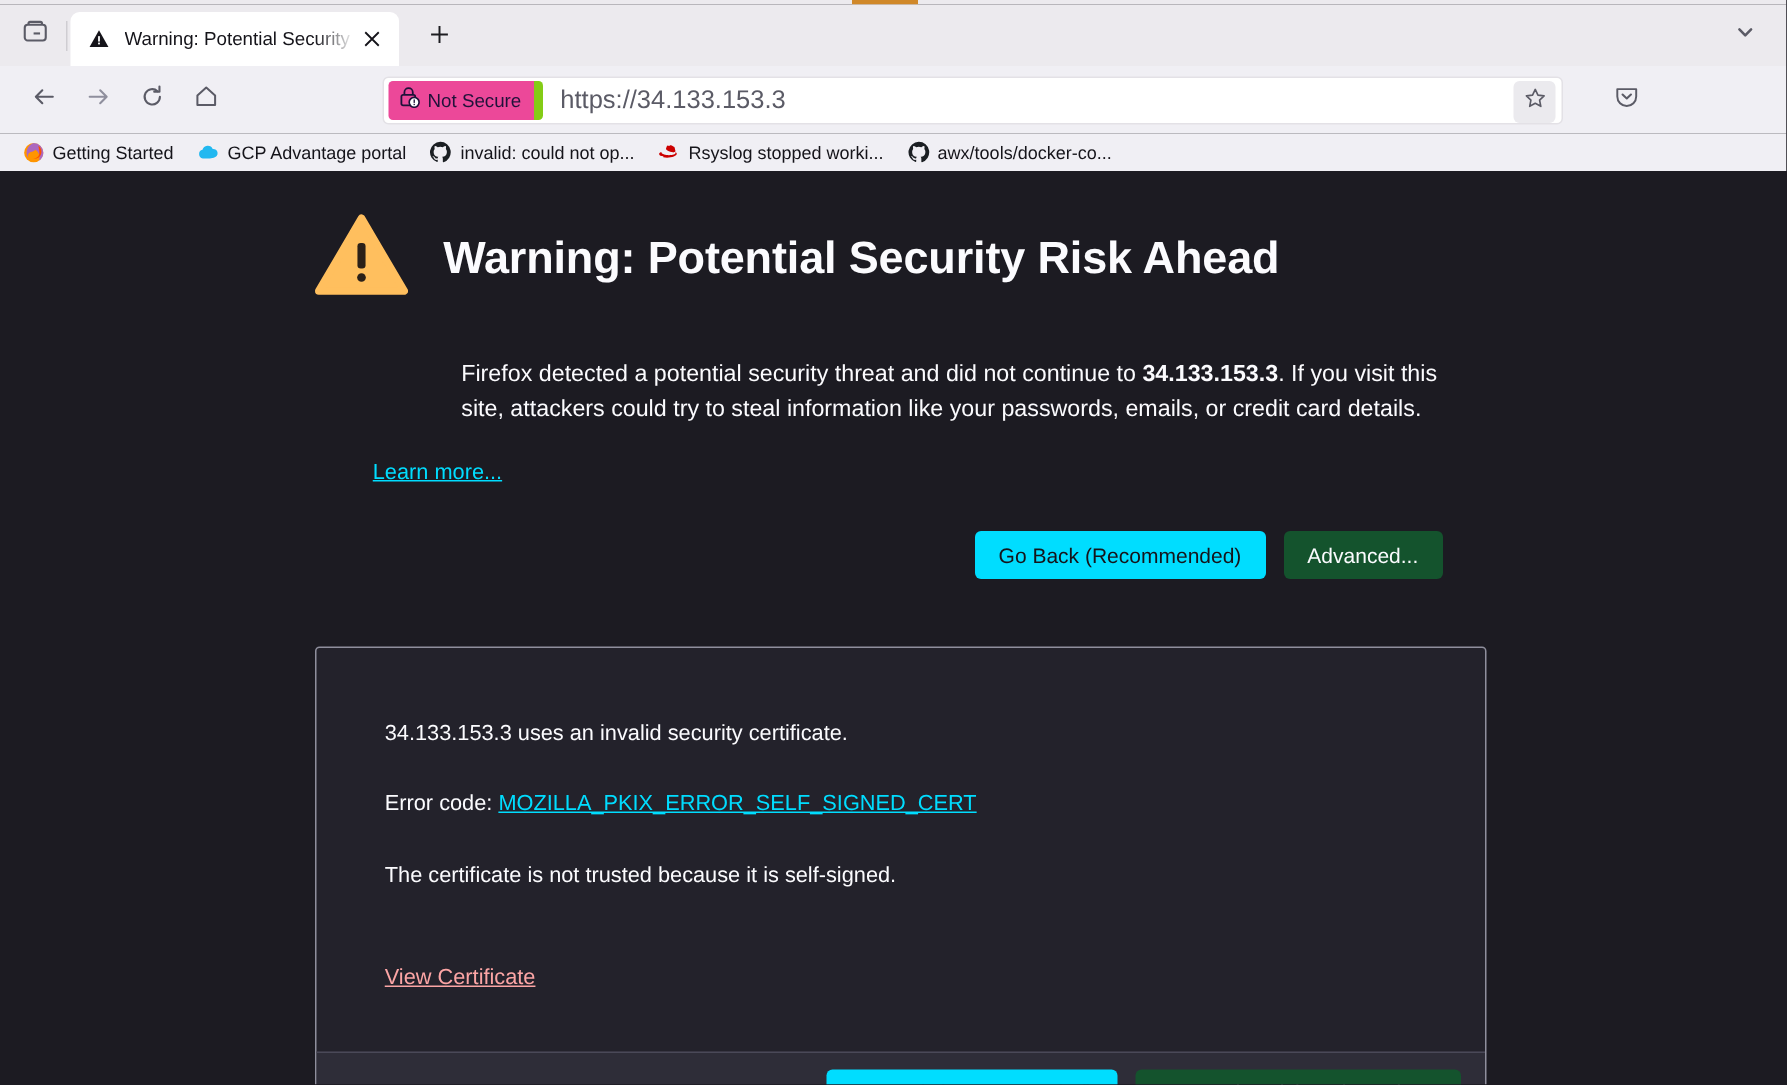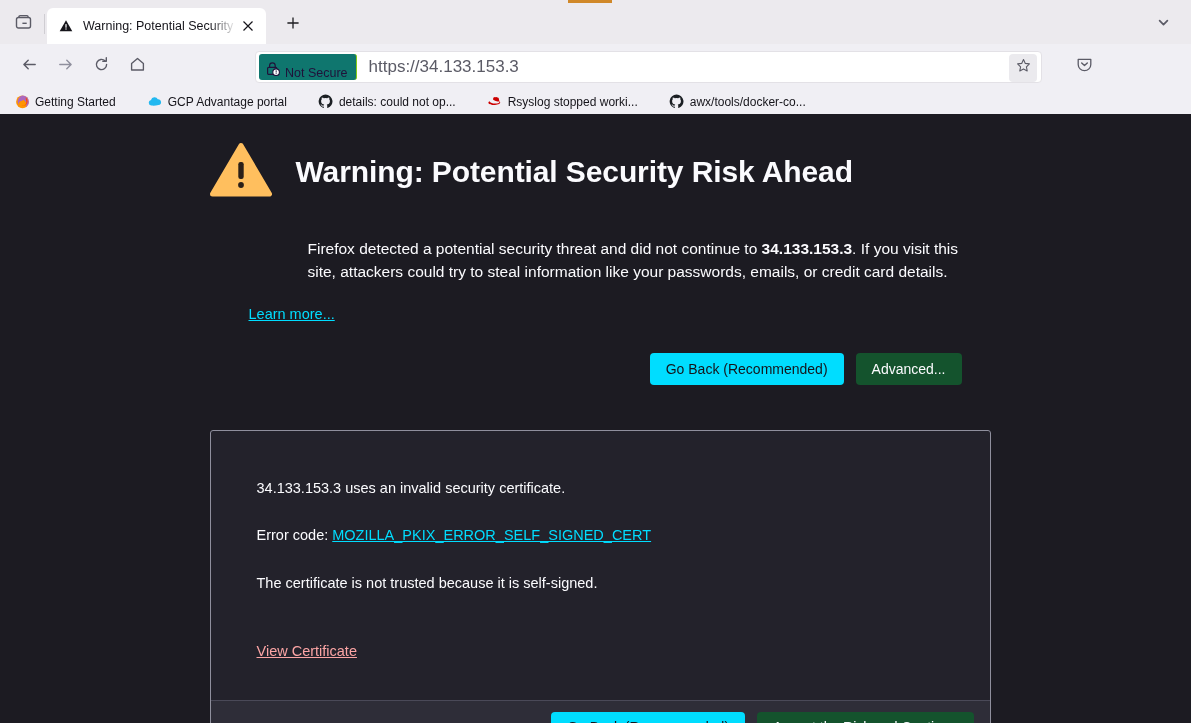--- a/index.html
+++ b/index.html
@@ -63,39 +63,39 @@
     display: flex; align-items: center; justify-content: center;
   }
   .navbtn.first { margin-left: 3px; }
   .urlbar {
     flex: 1 1 auto; height: 32px; background: #ffffff; border-radius: 4px;
     margin: 0 8px 0 98px; display: flex; align-items: center; position: relative;
     border: 1px solid #e3e1e6;
     max-width: 787px;
   }
   .notsecure {
-    display: flex; align-items: flex-end; height: 26px; margin-left: 3px;
-    padding: 0 8px 0 6px; border-radius: 3px; background: #0f766e;
-    border-right: 1px solid #84cc16;
+    display: flex; align-items: center; height: 26px; margin-left: 3px;
+    padding: 0 8px 0 6px; border-radius: 3px; background: #ec4899;
+    border-right: 6px solid #84cc16;
   }
   .notsecure-label { font-size: 12.5px; color: #20123a; margin-left: 5px; }
   .url-text { font-size: 17px; color: #5b5b66; margin-left: 12px; }
   .star-btn {
     position: absolute; right: 4px; top: 2px; width: 28px; height: 28px;
     border-radius: 4px; background: #ebeaee;
     display: flex; align-items: center; justify-content: center;
   }
   .pocket-btn {
     width: 32px; height: 32px; border-radius: 4px; margin-left: 18px;
     display: flex; align-items: center; justify-content: center;
   }
 
   .bookmarks {
     height: 25px; background: #f0eff4; display: flex; align-items: center;
-    padding-left: 8px; gap: 16px;
+    padding-left: 8px; gap: 0;
   }
   .bm {
     display: flex; align-items: center; height: 21px; padding: 0 6px;
     border-radius: 3px; margin-right: 3px;
   }
   .bm-ico { width: 16px; height: 16px; flex: 0 0 16px; margin-right: 5px;
     display: flex; align-items: center; justify-content: center; }
   .bm-label { font-size: 12px; color: #15141a; white-space: nowrap; }
 
   
@@ -294,21 +294,21 @@
       </span>
       <span class="bm-label">GCP Advantage portal</span>
     </div>
 
     <div class="bm">
       <span class="bm-ico">
         <svg width="15" height="15" viewBox="0 0 16 16">
           <path fill="#1b1f23" d="M8 0.6 a7.4 7.4 0 0 0 -2.3 14.4 c0.37 0.07 0.5 -0.16 0.5 -0.35 v-1.25 c-2.06 0.45 -2.5 -0.99 -2.5 -0.99 c-0.34 -0.86 -0.83 -1.09 -0.83 -1.09 c-0.67 -0.46 0.05 -0.45 0.05 -0.45 c0.74 0.05 1.13 0.76 1.13 0.76 c0.66 1.13 1.73 0.8 2.15 0.61 c0.07 -0.48 0.26 -0.8 0.47 -0.99 c-1.64 -0.19 -3.37 -0.82 -3.37 -3.66 c0 -0.81 0.29 -1.47 0.76 -1.99 c-0.08 -0.19 -0.33 -0.94 0.07 -1.96 c0 0 0.62 -0.2 2.03 0.76 a7 7 0 0 1 3.7 0 c1.41 -0.96 2.03 -0.76 2.03 -0.76 c0.4 1.02 0.15 1.77 0.07 1.96 c0.47 0.52 0.76 1.18 0.76 1.99 c0 2.85 -1.74 3.47 -3.39 3.65 c0.27 0.23 0.51 0.69 0.51 1.39 v2.06 c0 0.19 0.13 0.42 0.5 0.35 A7.4 7.4 0 0 0 8 0.6 Z"></path>
         </svg>
       </span>
-      <span class="bm-label">details: could not op...</span>
+      <span class="bm-label">invalid: could not op...</span>
     </div>
 
     <div class="bm">
       <span class="bm-ico">
         <svg width="16" height="16" viewBox="0 0 16 16">
           <path d="M4.2 10.2 c-1.4 0 -2.8 -0.5 -2.8 -1.5 c0 -0.8 0.8 -1.2 1.6 -1.4 c-0.1 0.2 -0.1 0.4 0 0.6 c0.4 0.8 2.6 1.6 5 1.6 c2.4 0 4.4 -0.5 4.4 -1.6 c0 -0.3 -0.1 -0.5 -0.3 -0.8 c0.6 0.3 1.1 0.8 1.1 1.4 c0 1.3 -3.1 2.6 -6.5 2.6 c-0.9 0 -1.7 -0.1 -2.5 -0.3 Z" fill="#cc0000"></path>
           <path d="M10.4 7.6 c1 0 1.9 -0.2 1.9 -0.9 c0 -0.1 0 -0.2 -0.1 -0.3 l-0.4 -1.9 c-0.1 -0.4 -0.2 -0.6 -0.9 -0.9 c-0.5 -0.3 -1.7 -0.7 -2 -0.7 c-0.3 0 -0.4 0.4 -0.8 0.4 c-0.4 0 -0.6 -0.3 -0.9 -0.3 c-0.3 0 -0.5 0.2 -0.7 0.7 c0 0 -0.5 1.2 -0.5 1.4 c0 0.1 0 0.2 0 0.2 c0 0.9 3.5 2.3 5.4 2.3 Z" fill="#cc0000"></path>
         </svg>
       </span>
       <span class="bm-label">Rsyslog stopped worki...</span>

